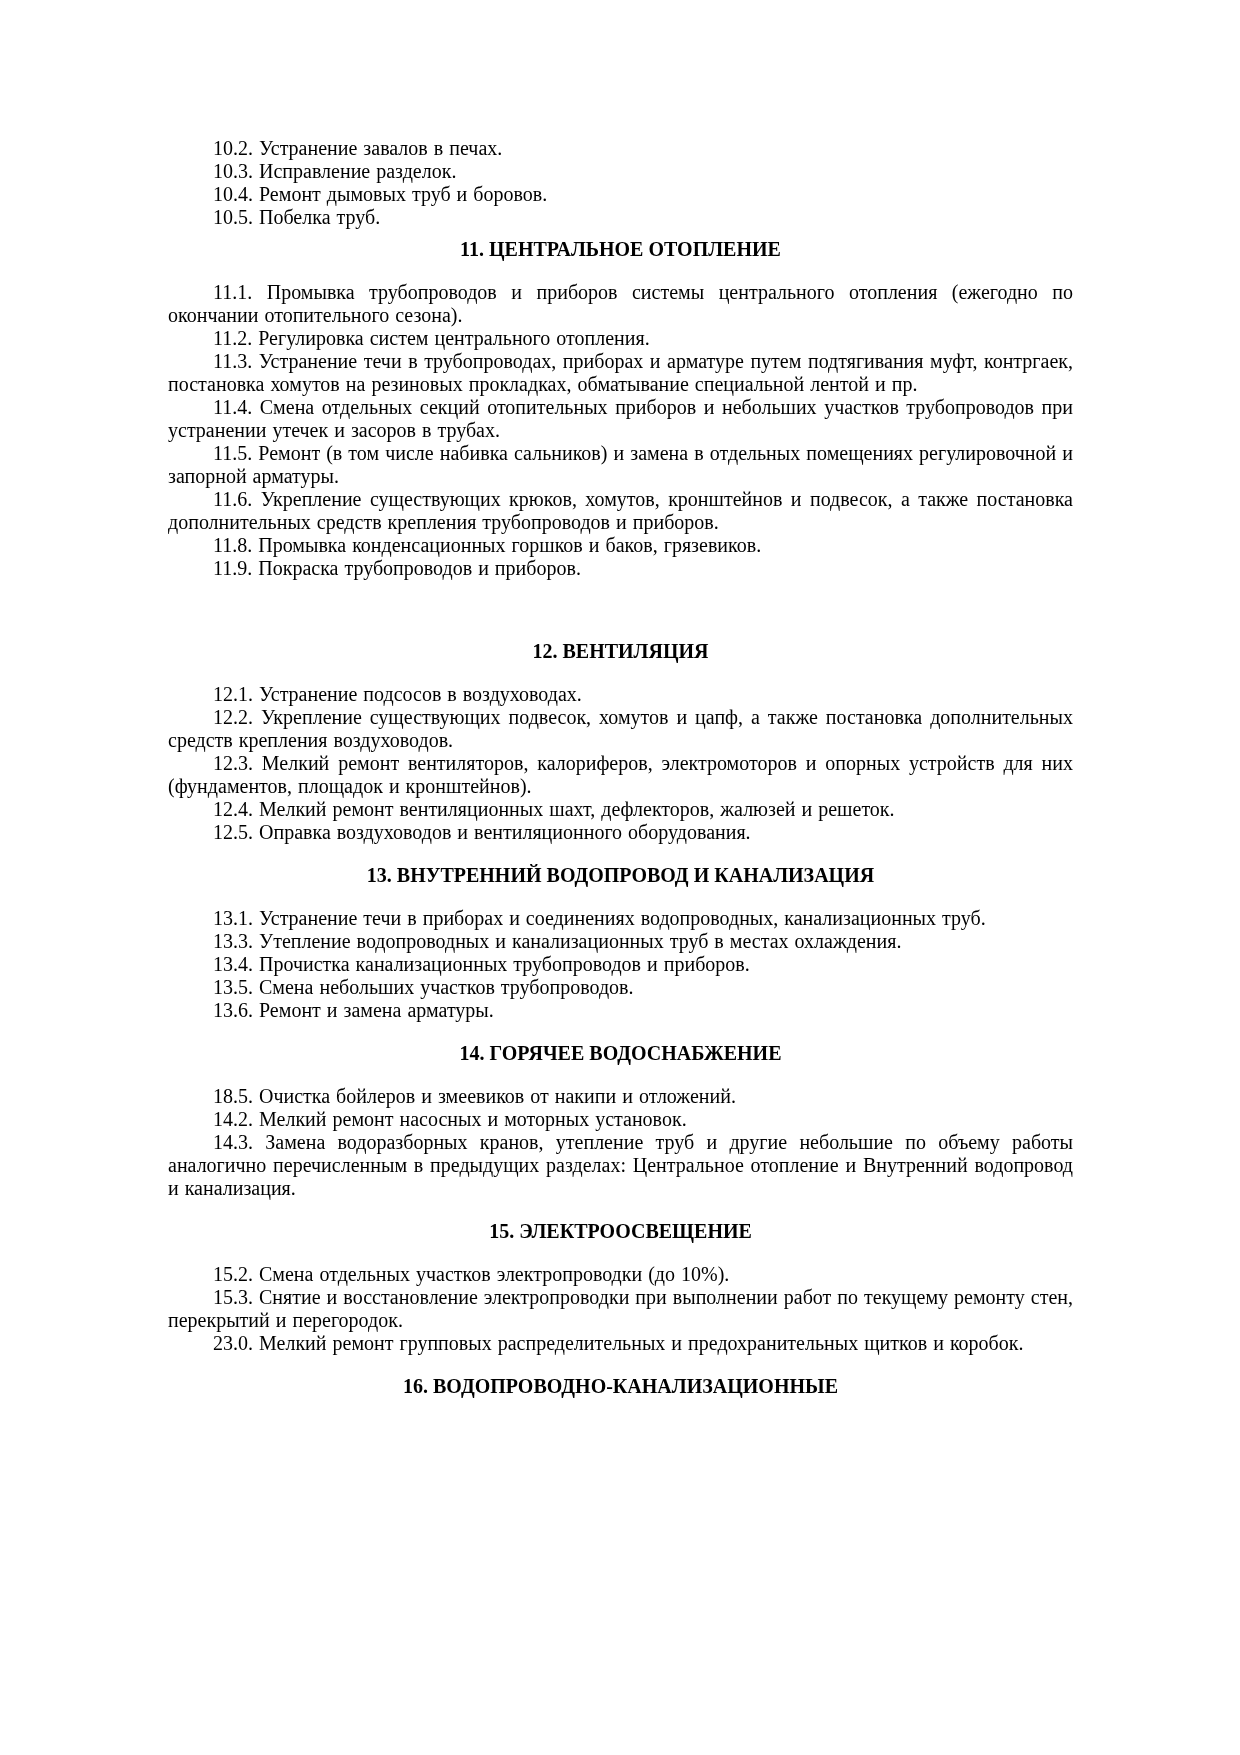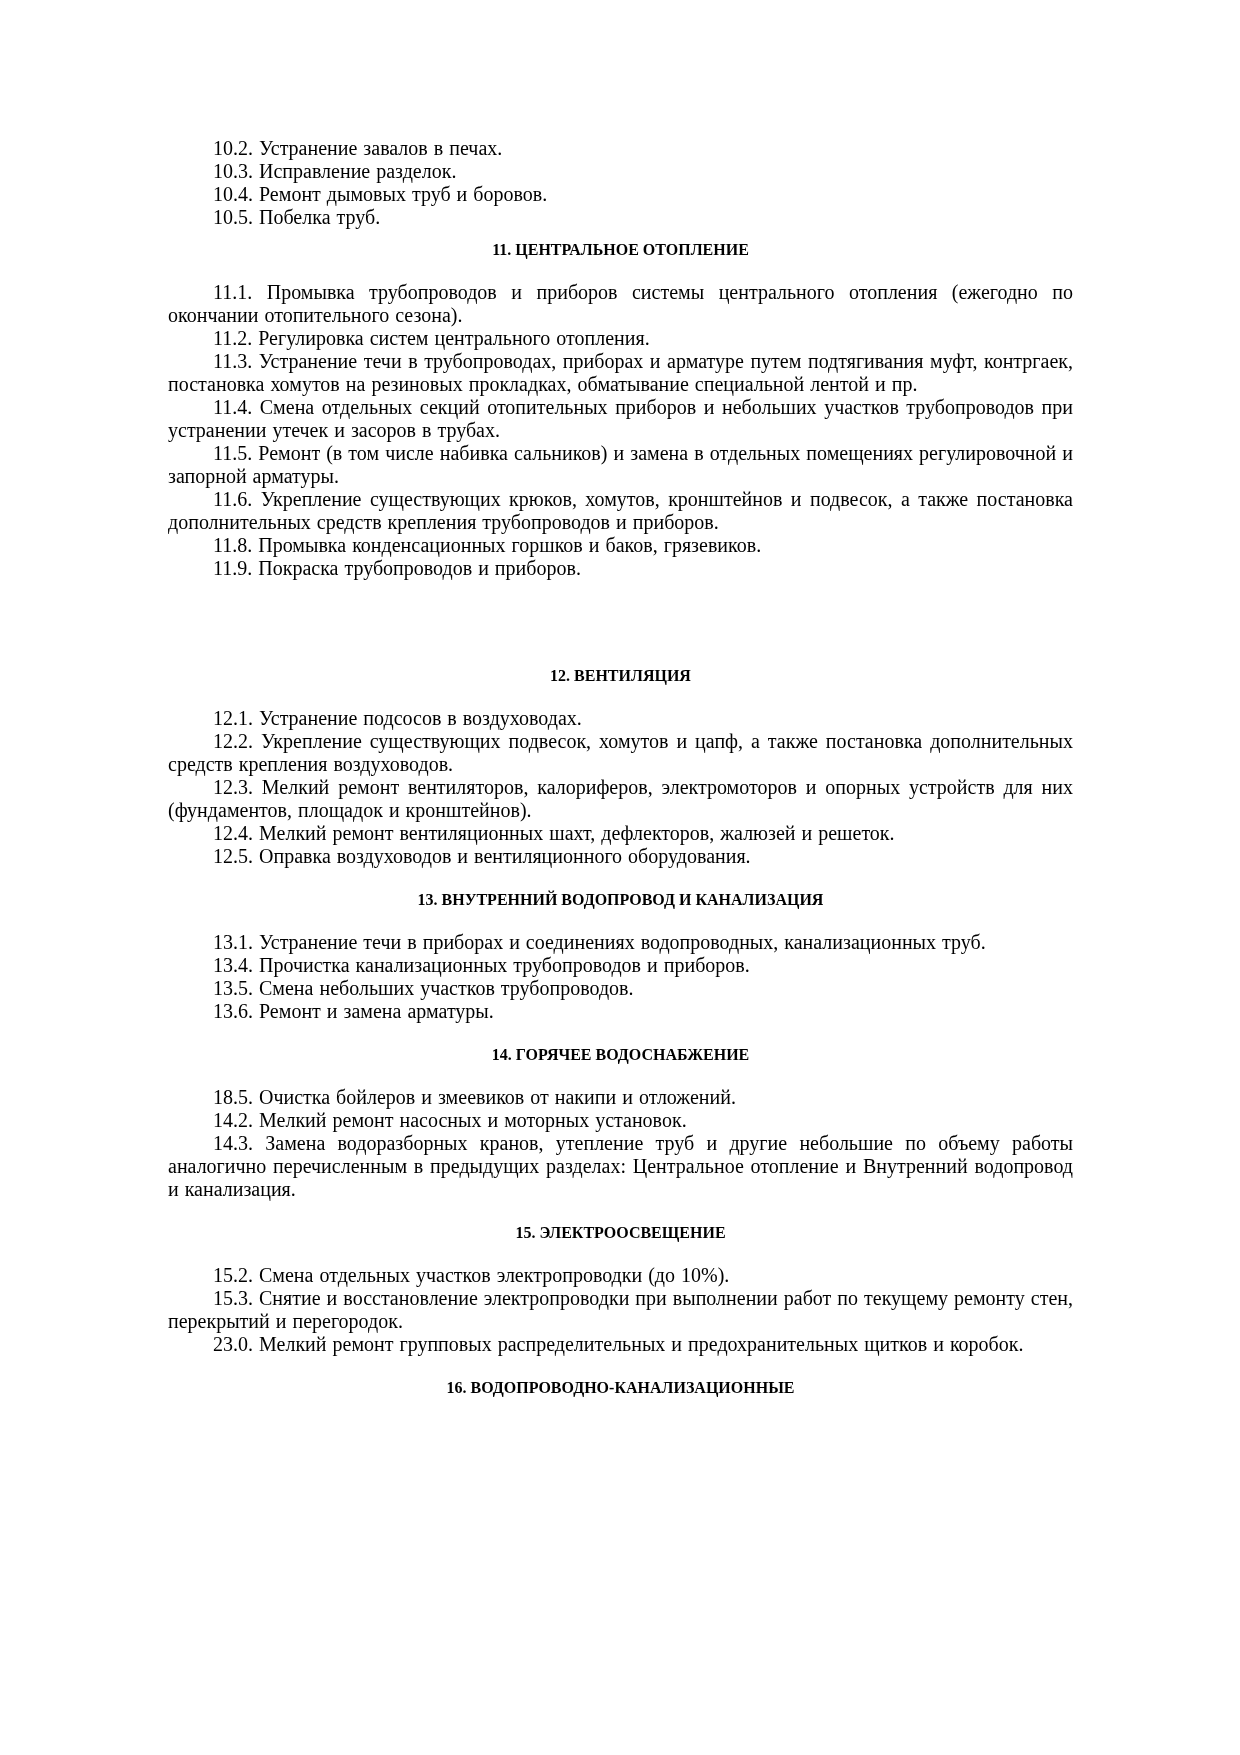--- a/index.html
+++ b/index.html
@@ -21,28 +21,28 @@
   .item {
     margin: 0;
     font-size: 20px;
     line-height: 23px;
     text-align: justify;
     text-indent: 45px;
     word-spacing: 1px;
   }
   .heading {
     margin: 20px 0 20px 0;
-    font-size: 16px;
+    font-size: 20px;
     line-height: 23px;
     font-weight: bold;
     text-align: center;
     text-indent: 0;
   }
   .heading.tight-before { margin-top: 9px; }
-  .heading.gap-before { margin-top: 84px; }
+  .heading.gap-before { margin-top: 60px; }
 </style>
 </head>
 <body>
 
 <div class="page">
 
   <p class="item">10.2. Устранение завалов в печах.</p>
   <p class="item">10.3. Исправление разделок.</p>
   <p class="item">10.4. Ремонт дымовых труб и боровов.</p>
   <p class="item">10.5. Побелка труб.</p>
@@ -59,20 +59,21 @@
 
   <h2 class="heading gap-before">12. ВЕНТИЛЯЦИЯ</h2>
   <p class="item">12.1. Устранение подсосов в воздуховодах.</p>
   <p class="item">12.2. Укрепление существующих подвесок, хомутов и цапф, а также постановка дополнительных средств крепления воздуховодов.</p>
   <p class="item">12.3. Мелкий ремонт вентиляторов, калориферов, электромоторов и опорных устройств для них (фундаментов, площадок и кронштейнов).</p>
   <p class="item">12.4. Мелкий ремонт вентиляционных шахт, дефлекторов, жалюзей и решеток.</p>
   <p class="item">12.5. Оправка воздуховодов и вентиляционного оборудования.</p>
 
   <h2 class="heading">13. ВНУТРЕННИЙ ВОДОПРОВОД И КАНАЛИЗАЦИЯ</h2>
   <p class="item">13.1. Устранение течи в приборах и соединениях водопроводных, канализационных труб.</p>
+  <p class="item">13.3. Утепление водопроводных и канализационных труб в местах охлаждения.</p>
   <p class="item">13.4. Прочистка канализационных трубопроводов и приборов.</p>
   <p class="item">13.5. Смена небольших участков трубопроводов.</p>
   <p class="item">13.6. Ремонт и замена арматуры.</p>
 
   <h2 class="heading">14. ГОРЯЧЕЕ ВОДОСНАБЖЕНИЕ</h2>
   <p class="item">18.5. Очистка бойлеров и змеевиков от накипи и отложений.</p>
   <p class="item">14.2. Мелкий ремонт насосных и моторных установок.</p>
   <p class="item">14.3. Замена водоразборных кранов, утепление труб и другие небольшие по объему работы аналогично перечисленным в предыдущих разделах: Центральное отопление и Внутренний водопровод и канализация.</p>
 
   <h2 class="heading">15. ЭЛЕКТРООСВЕЩЕНИЕ</h2>

